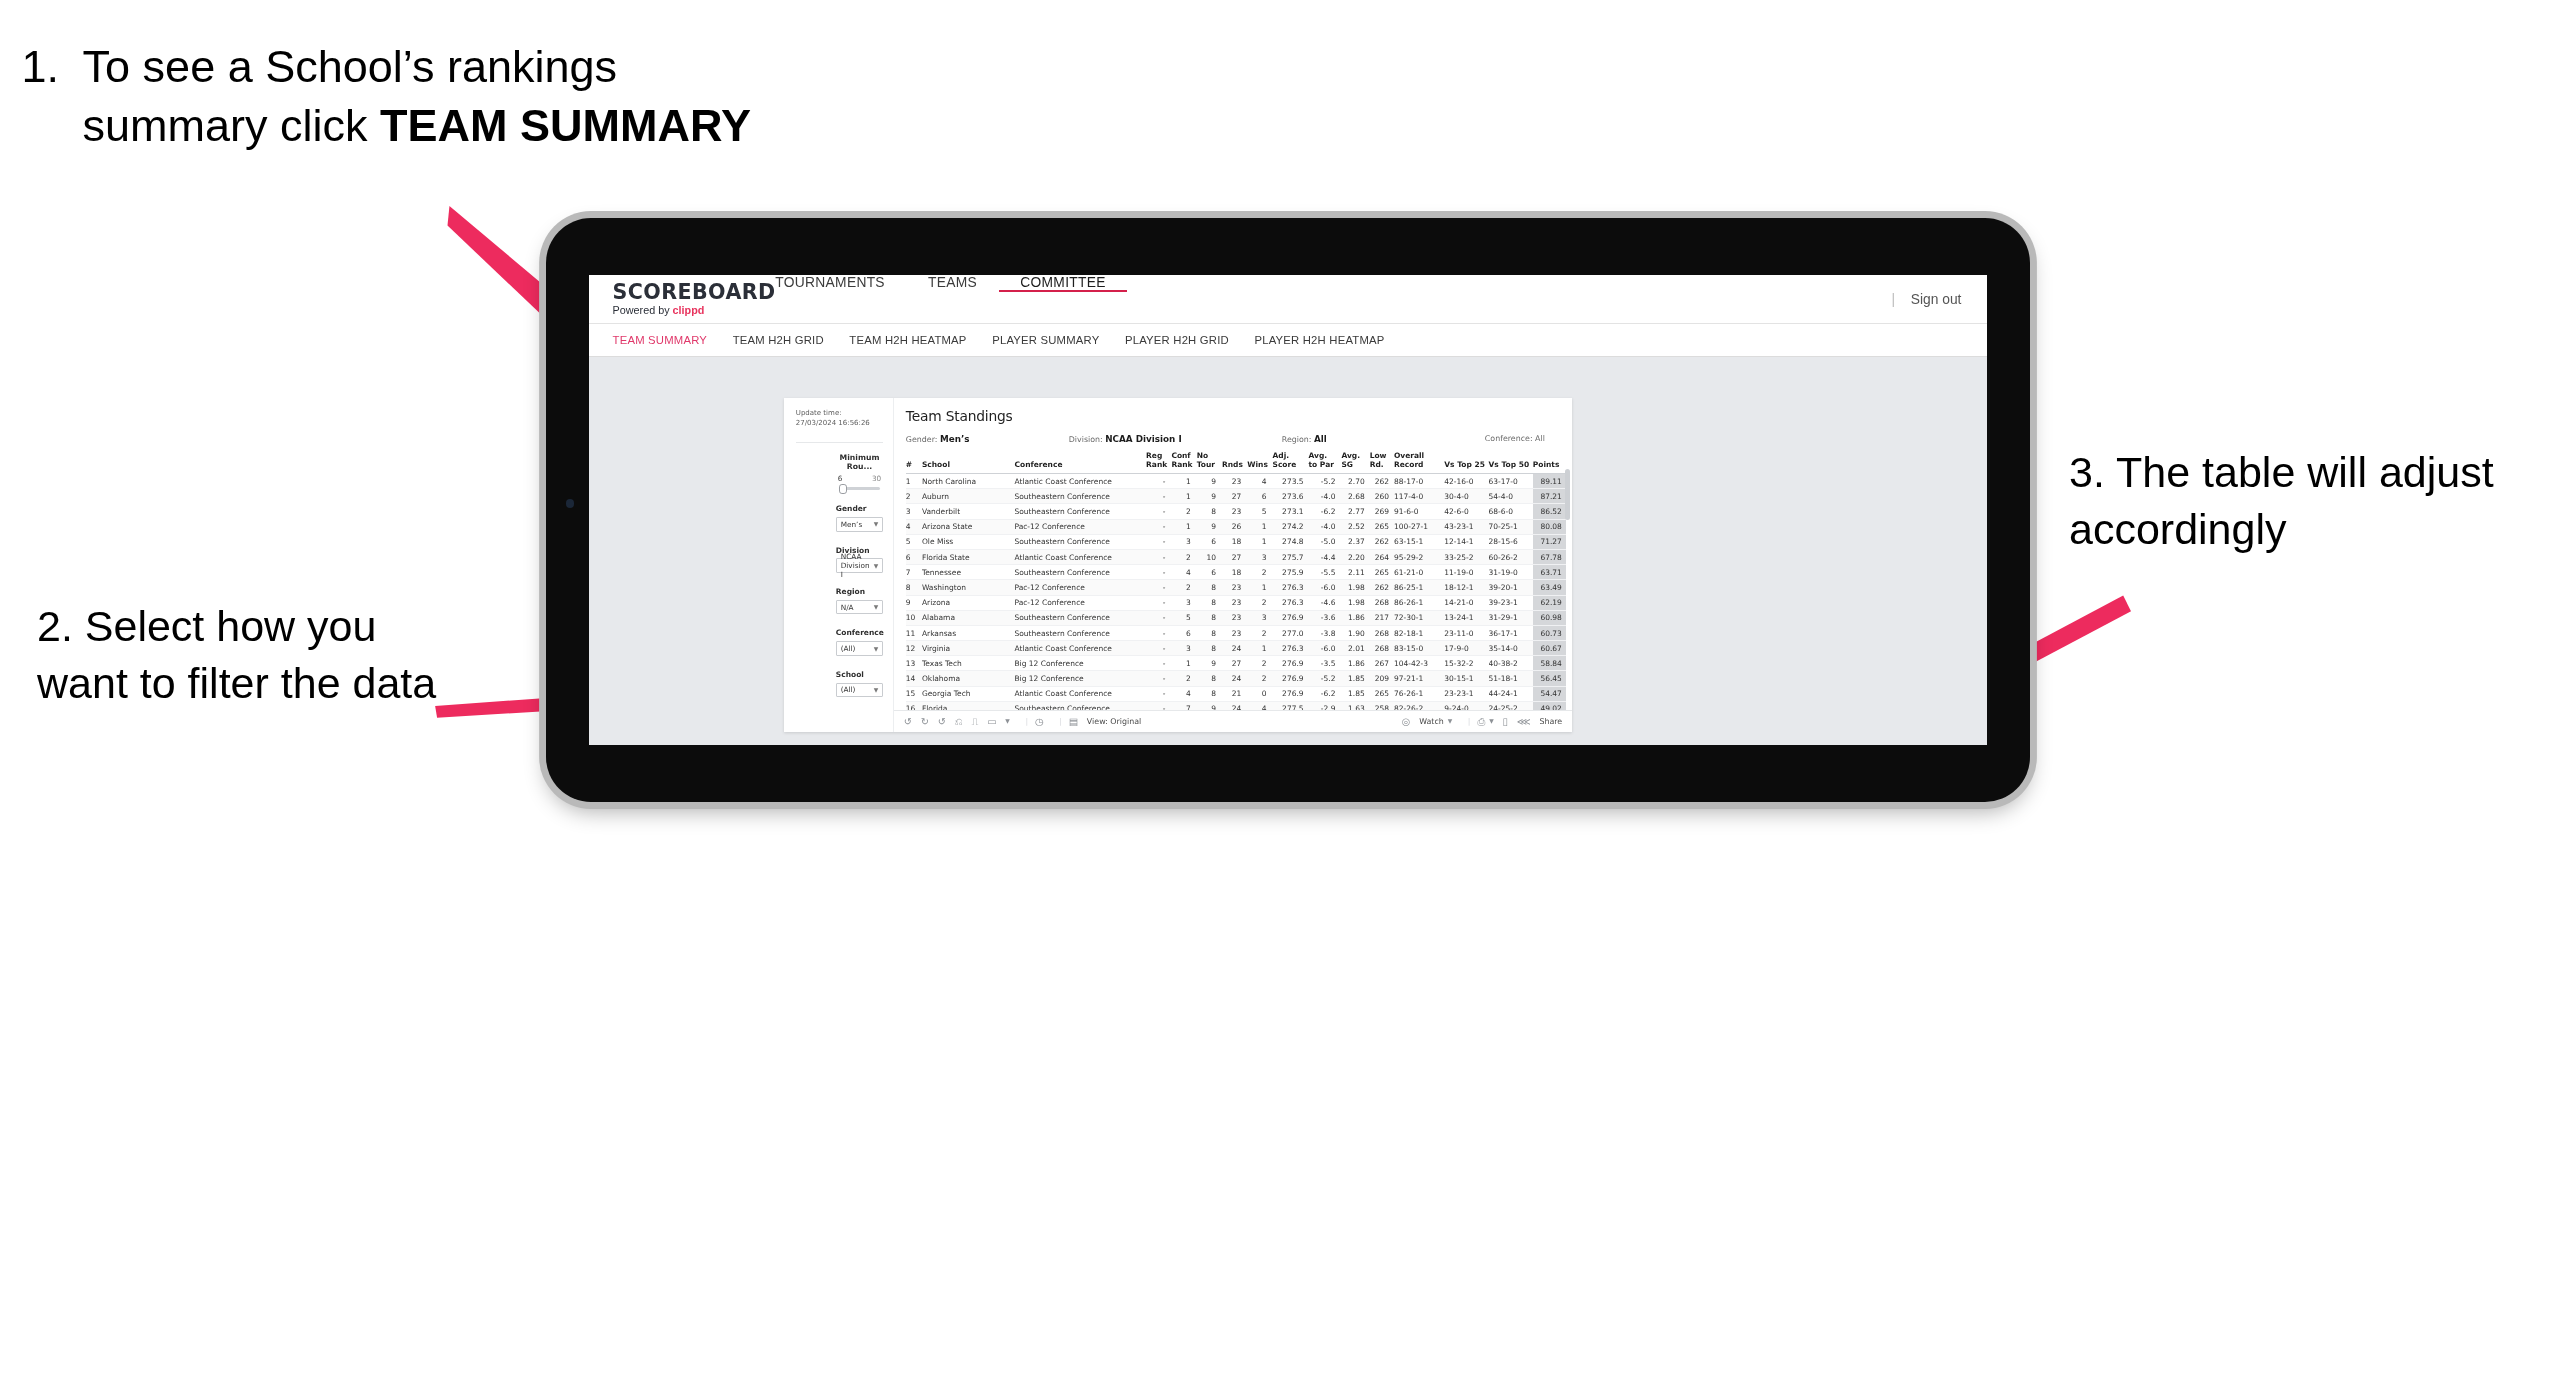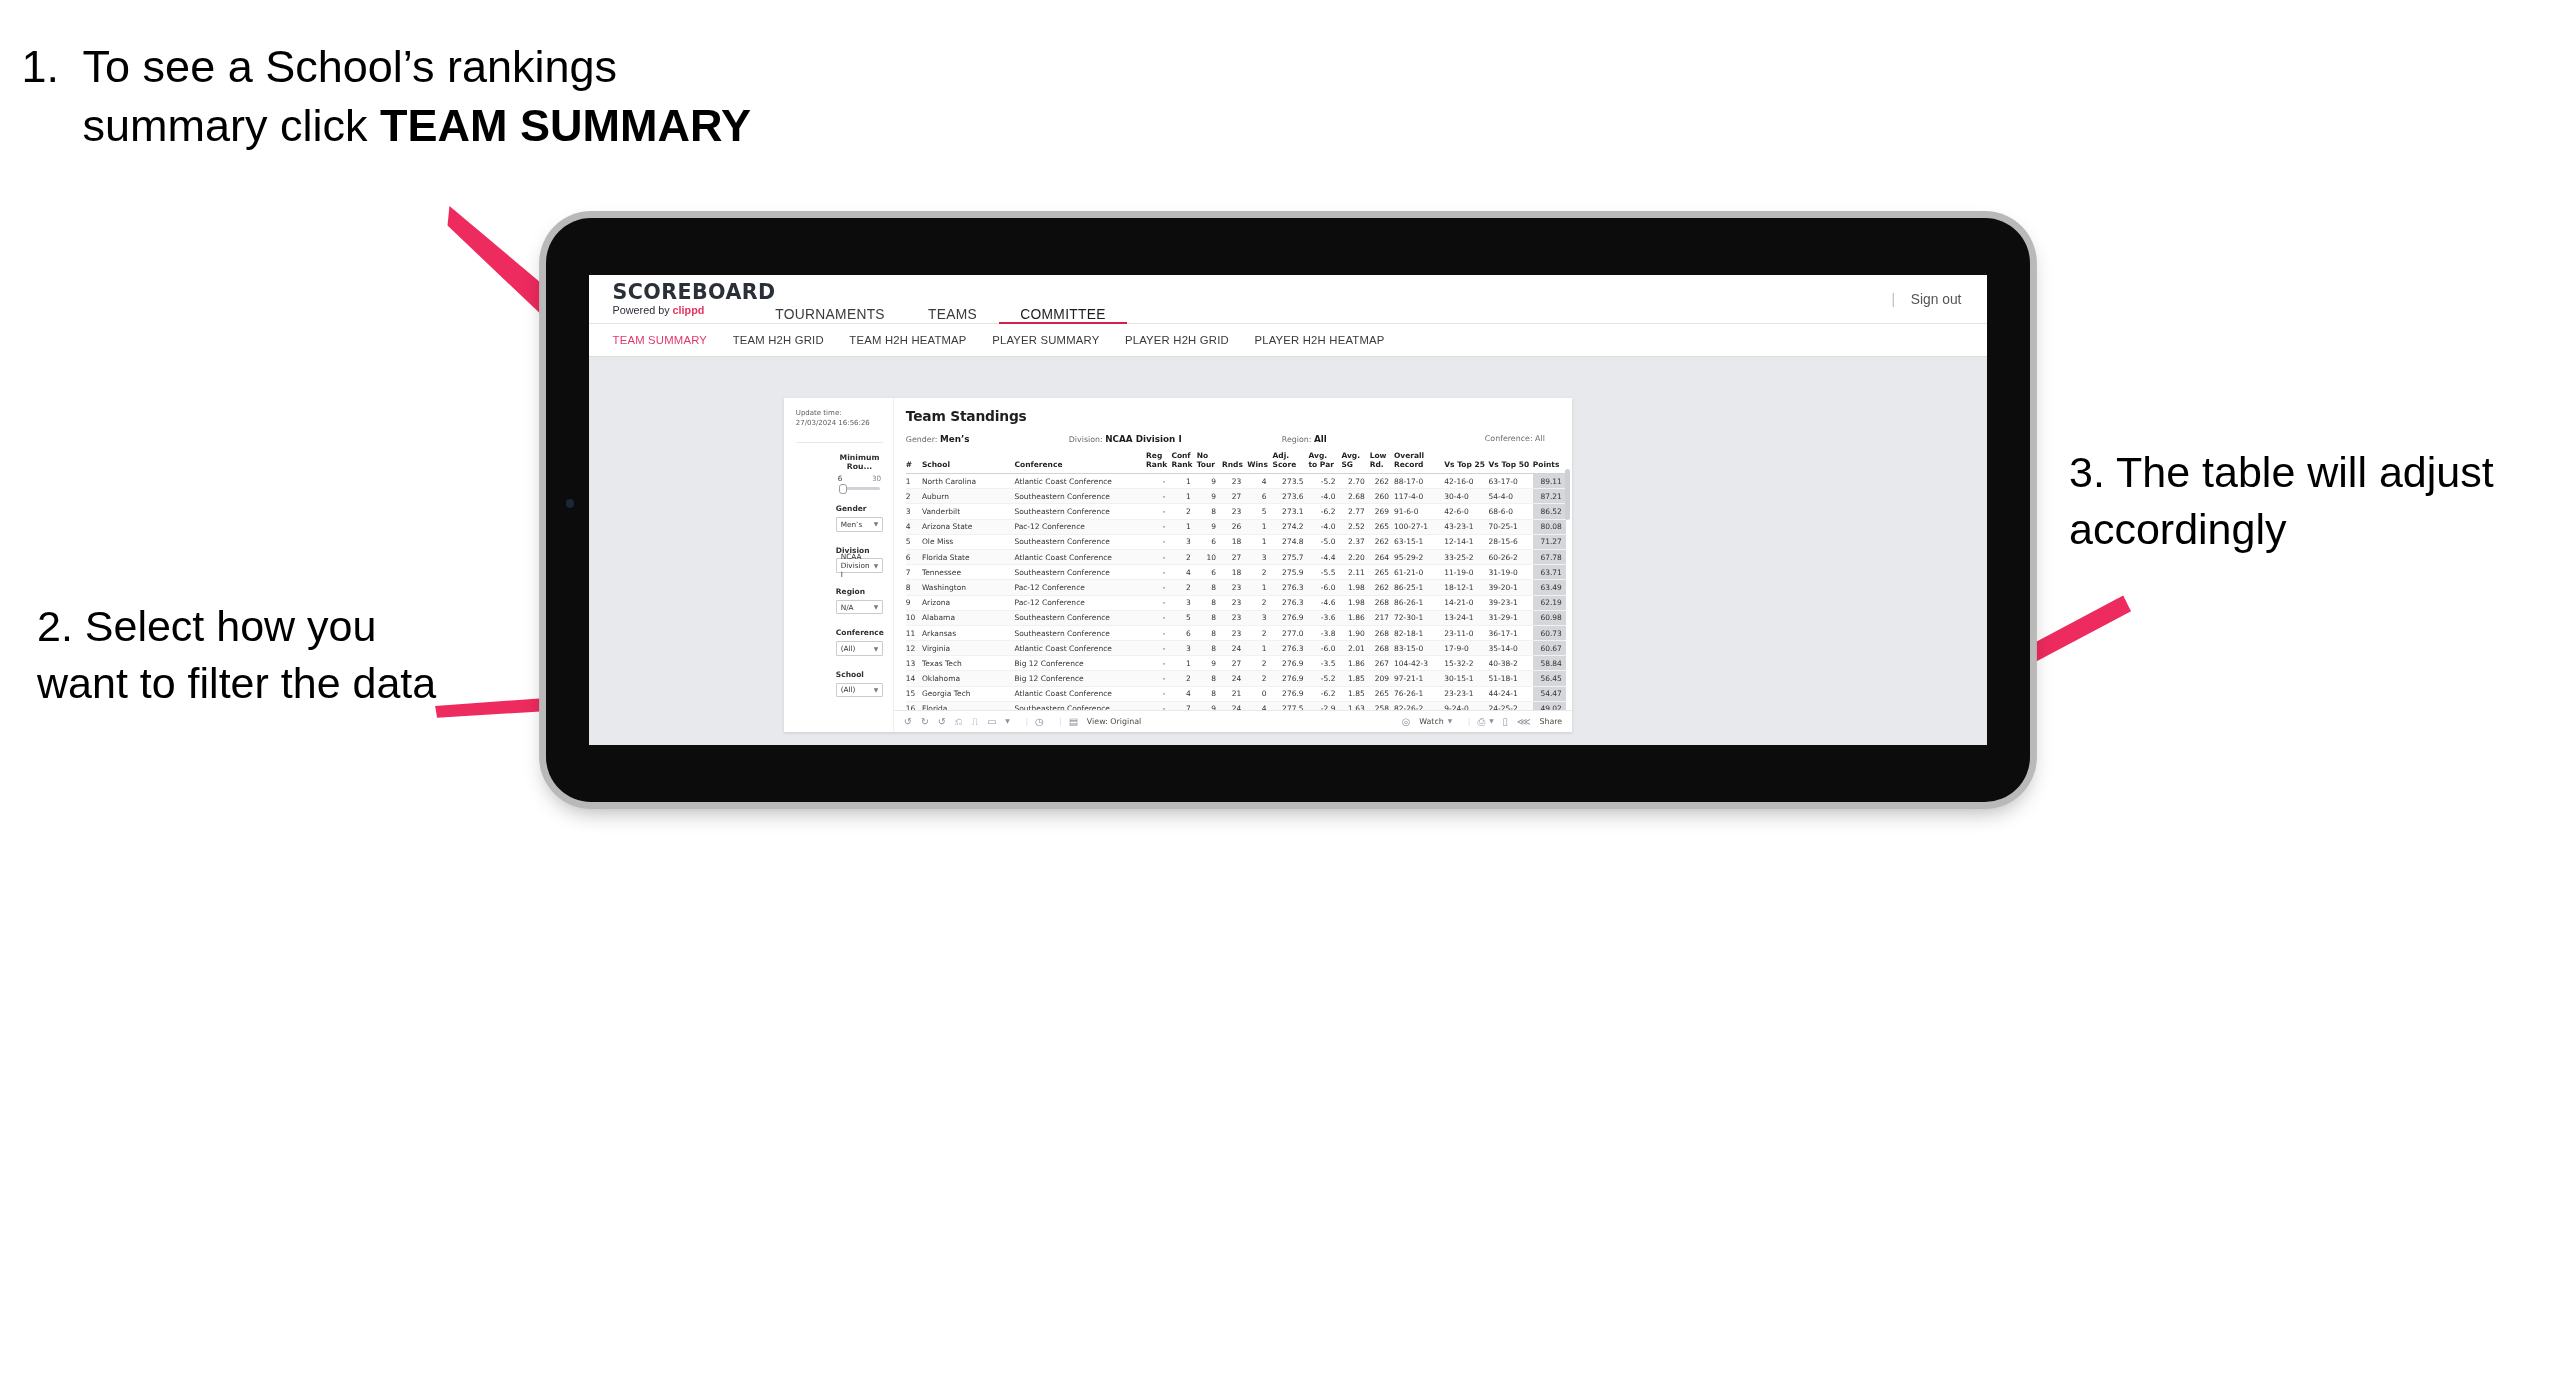--- a/index.html
+++ b/index.html
@@ -57,21 +57,21 @@
   }
   #brand { padding-left: 23.6px; width: 147px; }
   #brand .logo {
     font-family:"DejaVu Sans", sans-serif;
     font-weight: 700; font-size: 20.6px; letter-spacing: 0.4px;
     color:#2b2f38; line-height: 1;
   }
   #brand .powered { font-size: 10.8px; color:#2b2f38; margin-top: 2px; line-height:1; }
   #brand .powered .clippd { color:#e8345e; font-weight:700; }
 
-  #topnav { display:flex; align-items:flex-end; height:49px; margin-left: 17.7px; }
+  #topnav { display:flex; align-items:flex-start; height:49px; margin-left: 17.7px; }
   .topnav-item {
     display:flex; align-items:center; padding: 0 21.6px;
     font-size: 13.8px; color:#3b3b3b; letter-spacing:0.3px;
     border-bottom: 2.9px solid transparent;
     cursor: pointer;
   }
   .topnav-item.active { border-bottom-color:#d4204b; color:#1d1d1d; }
 
   #appbar-right {
     margin-left:auto; display:flex; align-items:center;
@@ -125,21 +125,21 @@
   .slider-vals .max { color:#8a8a8a; }
   .slider-track { position:relative; height:2.9px; background:#cfd2d6; border-radius:2px; margin: 2.9px 2.9px 0; }
   .slider-knob {
     position:absolute; left: 0px; top:-3.4px; width:7.9px; height:9.8px;
     border:1.4px solid #9a9da2; border-radius:2.9px; background:#fff;
   }
 
   
   #dash-main { flex:1 1 auto; display:flex; flex-direction:column; min-width:0; background:#fff; }
   #dash-head { padding: 9.8px 0 5.9px 11.8px; }
-  #dash-title { font-size: 13.8px; font-weight:700; color:#1f1f1f; letter-spacing:-0.2px; }
+  #dash-title { font-size: 13.8px; font-weight:400; color:#1f1f1f; letter-spacing:-0.2px; }
   #dash-meta { display:flex; margin-top: 9.8px; font-size: 7.9px; color:#6a6a6a; }
   #dash-meta .mi { margin-right: 16px; }
   #dash-meta .mi b { color:#1c1c1c; font-weight:700; font-size:8.8px; }
   #dash-meta .mi:nth-child(1){ width: 147px; }
   #dash-meta .mi:nth-child(2){ width: 197px; }
   #dash-meta .mi:nth-child(3){ width: 187px; }
 
   
   #tbl-wrap { flex:1 1 auto; overflow:hidden; padding: 0 2px 0 11.8px; position:relative; }
   table.standings { border-collapse: collapse; width: 660px; table-layout: fixed; }

